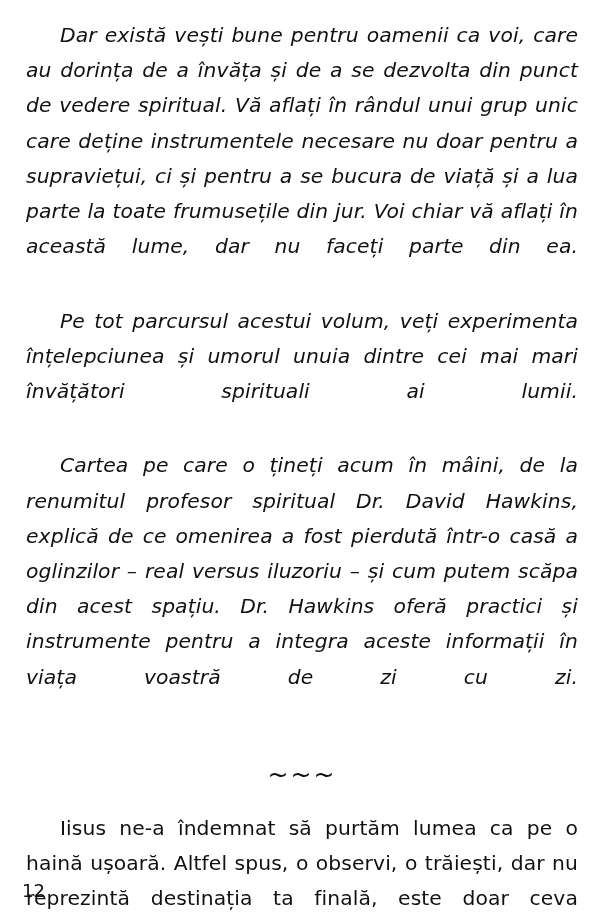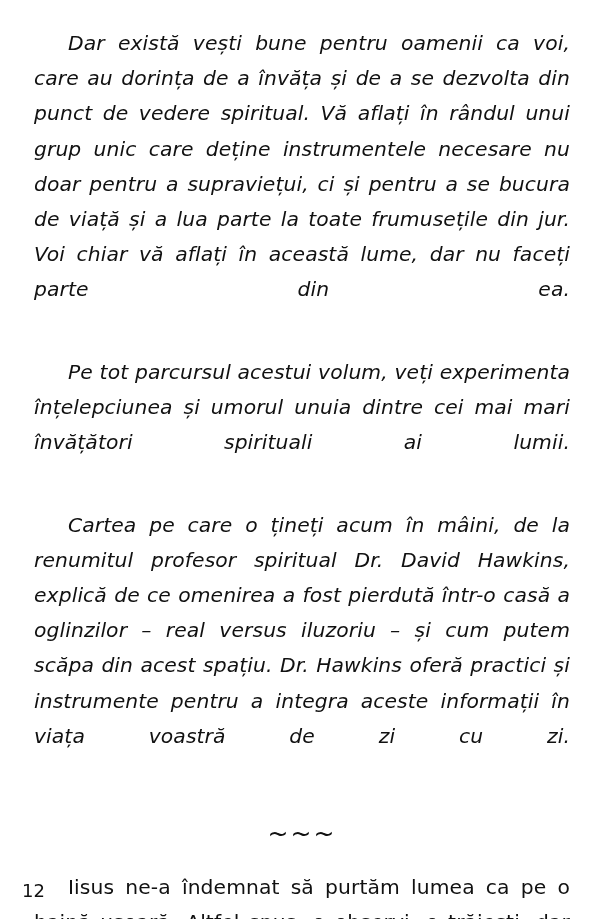--- a/index.html
+++ b/index.html
@@ -21,21 +21,21 @@
     height: 919px;
     padding: 14px 22px 0 22px;
     position: relative;
   }
   .block {
     font-size: 20.3px;
     line-height: 35.2px;
     text-align: justify;
     text-justify: inter-word;
     letter-spacing: 0.1px;
-    margin: 12px;
+    margin: 4px;
   }
   .italic {
     font-style: italic;
   }
   .indent {
     text-indent: 34px;
   }
   .divider {
     text-align: center;
     font-size: 25px;

